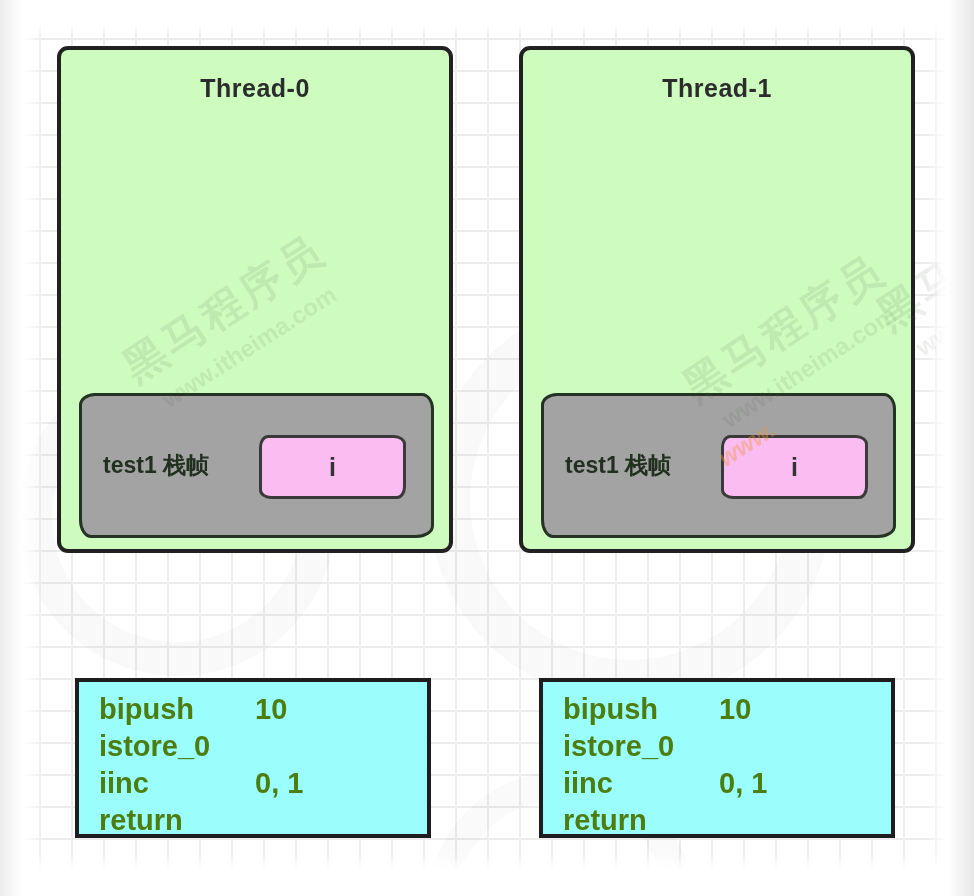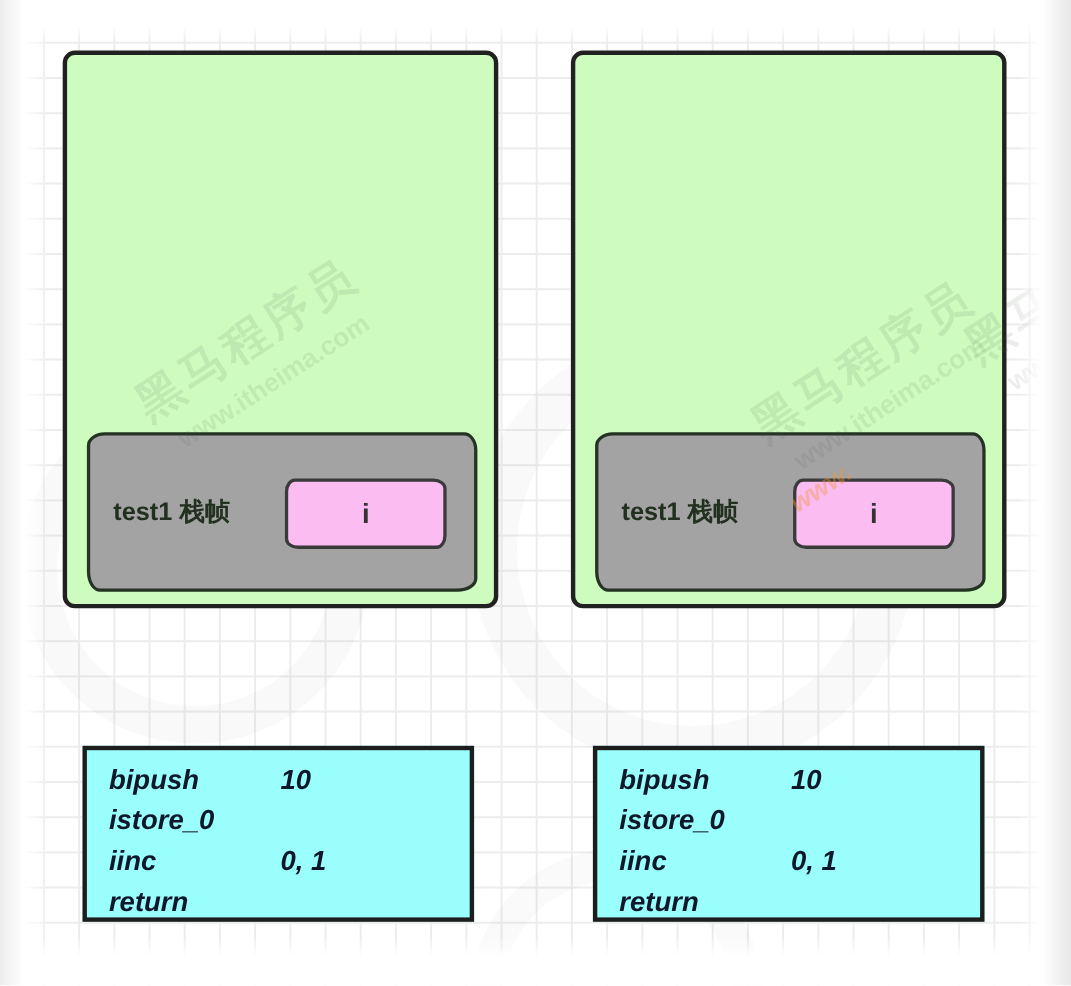--- a/index.html
+++ b/index.html
@@ -42,21 +42,21 @@
     border-radius:9px 12px 9px 12px / 12px 9px 12px 9px;
     box-sizing:border-box;display:flex;align-items:center;justify-content:center;
     font-size:25px;font-weight:bold;color:#333333;}
 
   
   .code{position:absolute;width:356px;height:160px;background:#99fefc;
     border:4px solid #1d1d1d;box-sizing:border-box;z-index:2;
     padding:9px 0 0 20px;}
   .code.c0{left:75px;top:678px;}
   .code.c1{left:539px;top:678px;}
-  .code-line{display:flex;line-height:37px;font-size:25px;font-weight:bold;font-style:italic;color:#0f172a;}
+  .code-line{display:flex;line-height:37px;font-size:29px;font-weight:bold;color:#4d7c0f;}
   .code-line .mn{display:inline-block;min-width:156px;white-space:pre;}
   .code-line .op{white-space:pre;}
 
   
   .wm{position:absolute;z-index:3;transform:rotate(-33deg);text-align:center;pointer-events:none;}
   .wm-cn{font-size:42px;font-weight:bold;letter-spacing:4px;color:rgba(70,90,70,0.11);white-space:nowrap;}
   .wm-url{margin-top:4px;font-size:24px;font-weight:bold;color:rgba(70,90,70,0.10);white-space:nowrap;}
   .wm1{left:108px;top:278px;width:250px;}
   .wm2{left:668px;top:298px;width:250px;}
   .wm3{left:872px;top:226px;width:230px;}
@@ -72,27 +72,29 @@
 
 <div class="stage">
 
   <div class="grid"></div>
 
   <div class="wm-circle wmc1"></div>
   <div class="wm-circle wmc2"></div>
   <div class="wm-circle wmc3"></div>
 
   <div class="panel t0">
+    <div class="panel-title">Thread-0</div>
     <div class="frame">
       <div class="frame-label">test1 栈帧</div>
       <div class="slot">i</div>
     </div>
   </div>
 
   <div class="panel t1">
+    <div class="panel-title">Thread-1</div>
     <div class="frame">
       <div class="frame-label">test1 栈帧</div>
       <div class="slot">i</div>
     </div>
   </div>
 
   <div class="code c0">
     <div class="code-line">
       <span class="mn">bipush</span>
       <span class="op">10</span>

